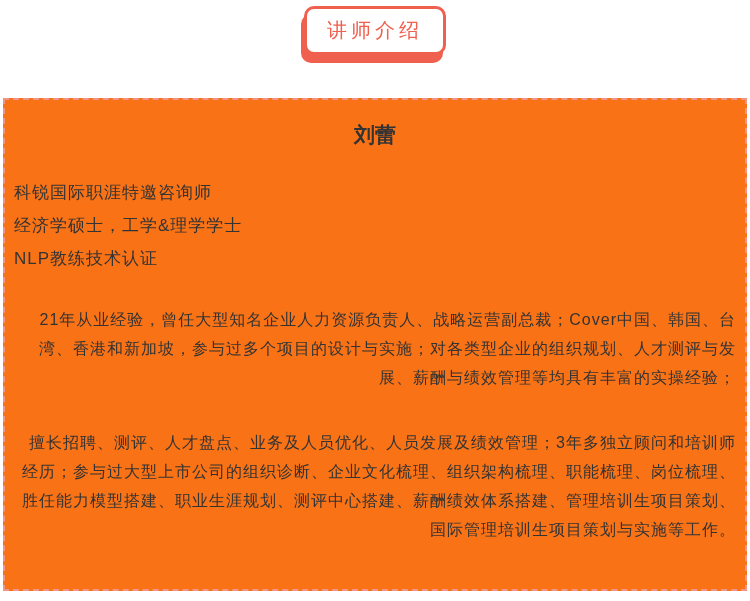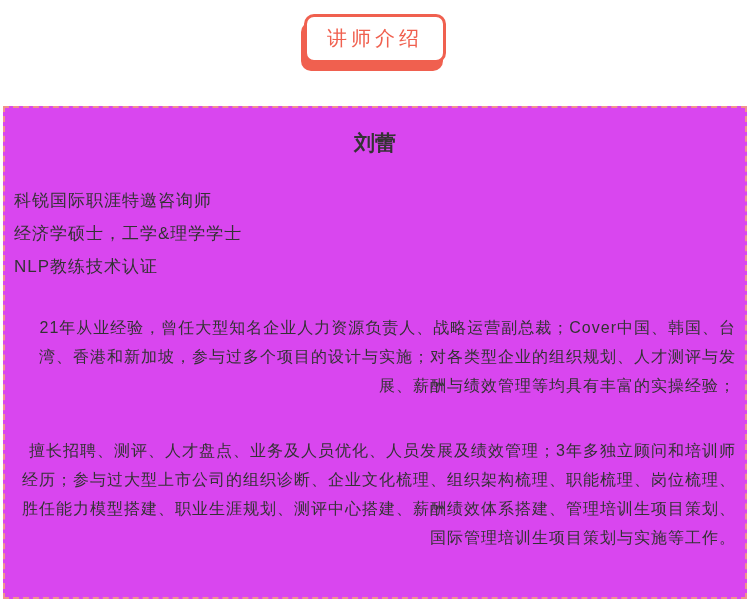--- a/index.html
+++ b/index.html
@@ -9,21 +9,21 @@
   }
   body {
     width: 750px;
     height: 601px;
     overflow: hidden;
     font-family: "Liberation Sans", sans-serif;
     color: #333333;
   }
   .badge-wrap {
     text-align: center;
-    padding-top: 14px;
+    padding-top: 6px;
     height: 64px;
   }
   .intro-badge {
     display: inline-block;
     box-sizing: border-box;
     min-width: 142px;
     padding: 10px 18px 11px;
     background: #ffffff;
     border: 3px solid #f0604f;
     border-radius: 10px;
@@ -34,21 +34,21 @@
     letter-spacing: 4px;
     line-height: 22px;
     text-align: center;
   }
   .profile-box {
     box-sizing: border-box;
     margin: 28px 3px 0;
     border: 2px dashed #f0948a;
     padding: 22px 9px 12px;
     min-height: 493px;
-    background: #d946ef;
+    background: #f97316;
   }
   .profile-name {
     margin: 0 0 28px;
     text-align: center;
     font-size: 21px;
     font-weight: bold;
     line-height: 26px;
     color: #333333;
   }
   .credentials {

